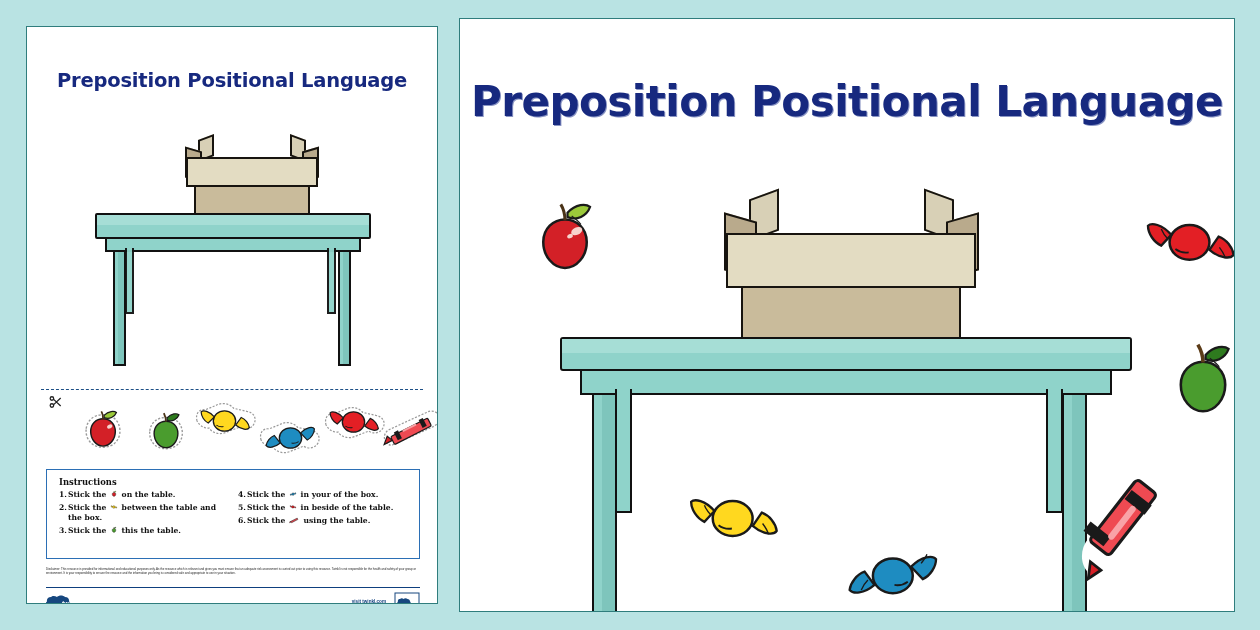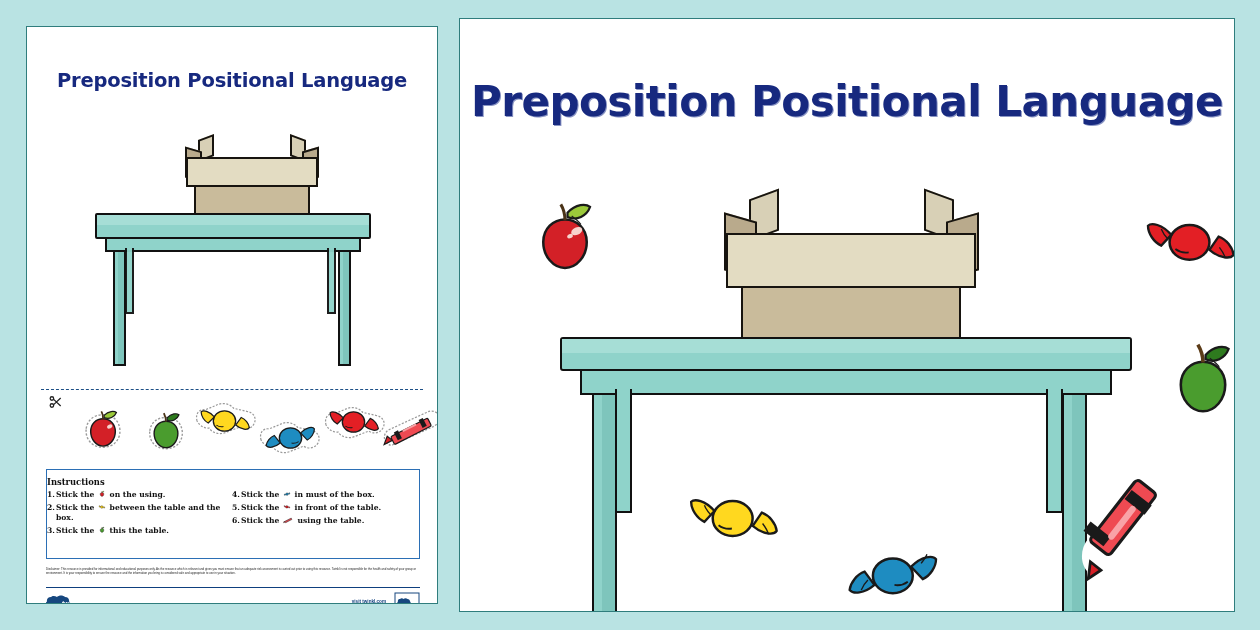--- a/index.html
+++ b/index.html
@@ -119,21 +119,21 @@
     color: #222;
     font-size: 12px; line-height: 14px;
   }
 
   
   .instr-panel {
     position: absolute; left: 19px; top: 442px;
     width: 374px; height: 90px;
     border: 1.1px solid #2b6fb5;
     background: #fff;
-    padding: 7px 10px 4px 0;
+    padding: 7px 10px 4px 12px;
   }
   .instr-head {
     font-family: "DejaVu Serif", serif;
     font-size: 8.4px; font-weight: bold; color: #111;
     margin-bottom: 3px;
   }
   .instr-cols { display: flex; gap: 8px; }
   .instr-col { width: 50%; }
   .instr-li {
     display: flex;
@@ -294,21 +294,21 @@
           <span class="instr-num">1.</span>
           <span class="instr-txt">
             <span>Stick the </span>
             <span class="inline-glyph">
               <svg viewBox="0 0 100 100">
                   <path d="M50 30c12 0 22 9 22 23 0 14-10 26-22 26S28 67 28 53c0-14 10-23 22-23Z" fill="#d32027" stroke="#1a1a1a" stroke-width="5"></path>
                   <path d="M50 31c0-8-2-12-4-16" stroke="#4a3318" stroke-width="6" fill="none"></path>
                   <path d="M52 24c8-9 18-9 22-6-3 9-13 14-22 10Z" fill="#9bc93a" stroke="#1a1a1a" stroke-width="4"></path>
                 </svg>
             </span>
-            <span> on the using.</span>
+            <span> on the table.</span>
           </span>
         </div>
 
         <div class="instr-li">
           <span class="instr-num">2.</span>
           <span class="instr-txt">
             <span>Stick the </span>
             <span class="inline-glyph">
               <svg viewBox="0 0 130 80">
                   <ellipse cx="62" cy="40" rx="22" ry="20" fill="#ffd81f" stroke="#1a1a1a" stroke-width="6"></ellipse>
@@ -341,36 +341,36 @@
           <span class="instr-num">4.</span>
           <span class="instr-txt">
             <span>Stick the </span>
             <span class="inline-glyph">
               <svg viewBox="0 0 130 80">
                   <ellipse cx="66" cy="42" rx="22" ry="20" fill="#1e8cc1" stroke="#1a1a1a" stroke-width="6"></ellipse>
                   <path d="M46 52c-12 10-24 10-28 5 1-8 8-17 16-20Z" fill="#1e8cc1" stroke="#1a1a1a" stroke-width="6"></path>
                   <path d="M86 32c12-12 24-13 27-8 0 8-6 18-14 22Z" fill="#1e8cc1" stroke="#1a1a1a" stroke-width="6"></path>
                 </svg>
             </span>
-            <span> in must of the box.</span>
+            <span> in your of the box.</span>
           </span>
         </div>
 
         <div class="instr-li">
           <span class="instr-num">5.</span>
           <span class="instr-txt">
             <span>Stick the </span>
             <span class="inline-glyph">
               <svg viewBox="0 0 130 80">
                   <ellipse cx="62" cy="38" rx="22" ry="20" fill="#e31f25" stroke="#1a1a1a" stroke-width="6"></ellipse>
                   <path d="M42 30c-10-12-22-14-26-10 0 8 6 18 14 22Z" fill="#e31f25" stroke="#1a1a1a" stroke-width="6"></path>
                   <path d="M84 46c12 10 24 10 27 5-1-8-8-17-16-20Z" fill="#e31f25" stroke="#1a1a1a" stroke-width="6"></path>
                 </svg>
             </span>
-            <span> in front of the table.</span>
+            <span> in beside of the table.</span>
           </span>
         </div>
 
         <div class="instr-li">
           <span class="instr-num">6.</span>
           <span class="instr-txt">
             <span>Stick the </span>
             <span class="inline-glyph" style="width:11px;">
               <svg viewBox="0 0 120 80">
                   <path d="M22 62 6 70l6-16Z" fill="#d72027" stroke="#1a1a1a" stroke-width="5"></path>

